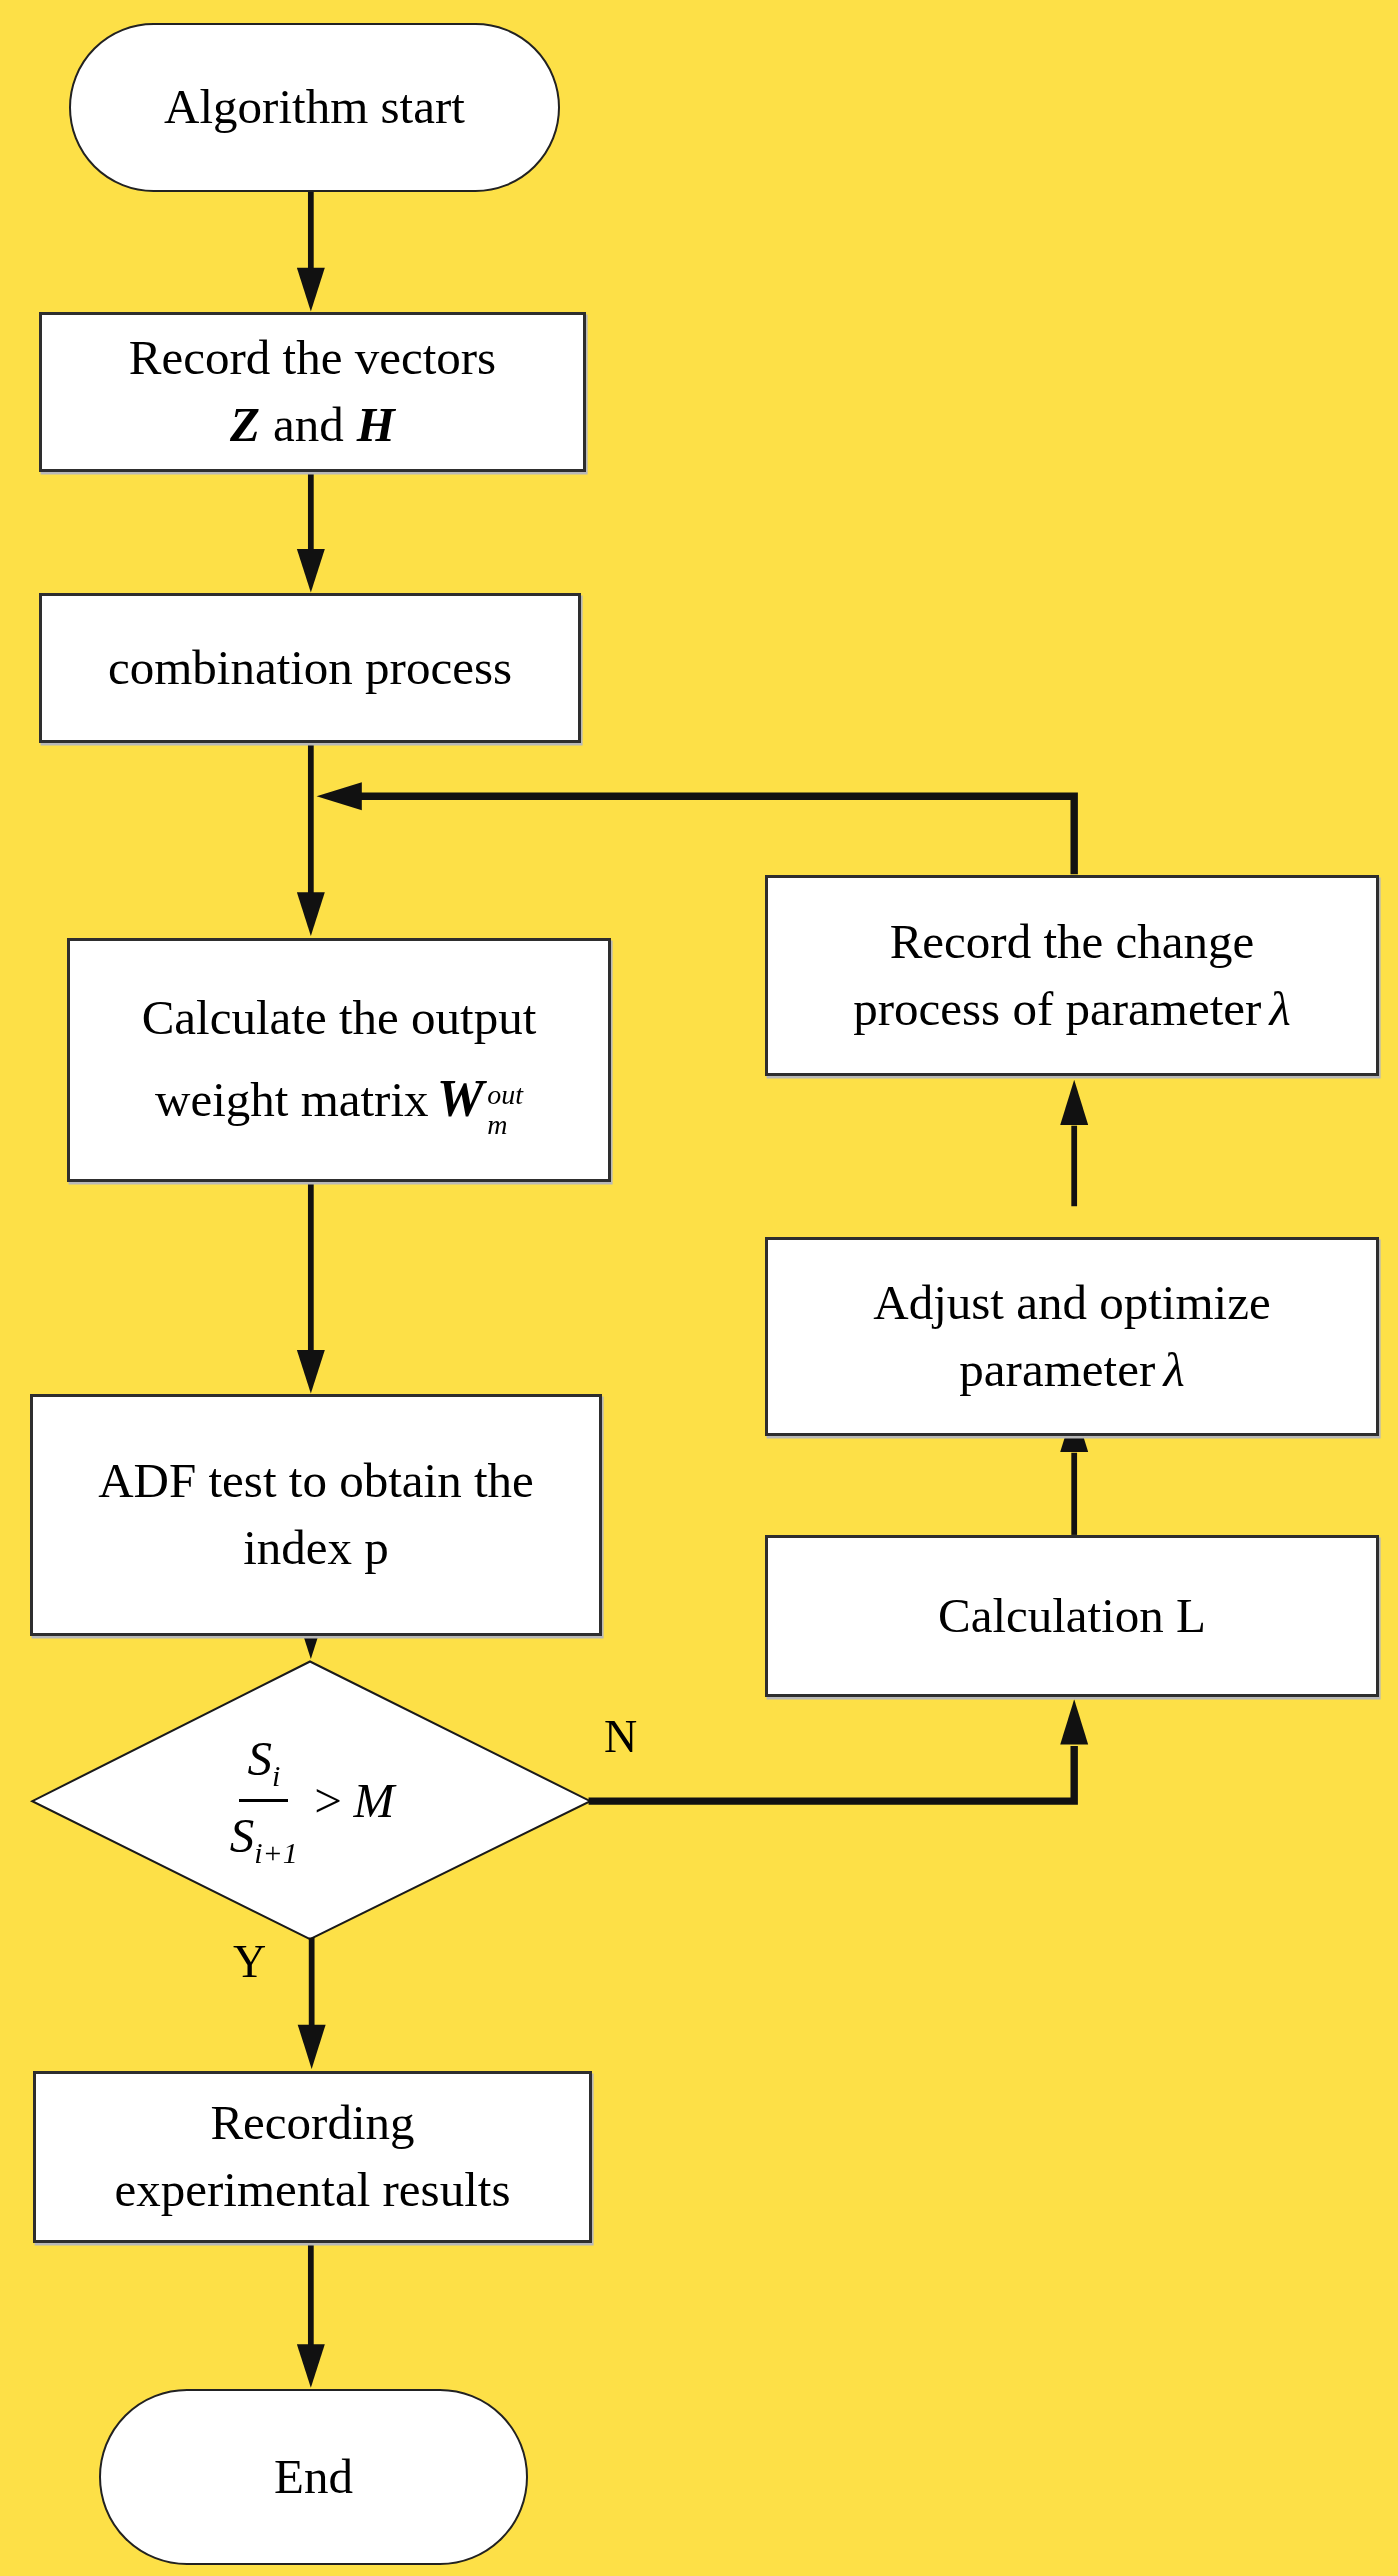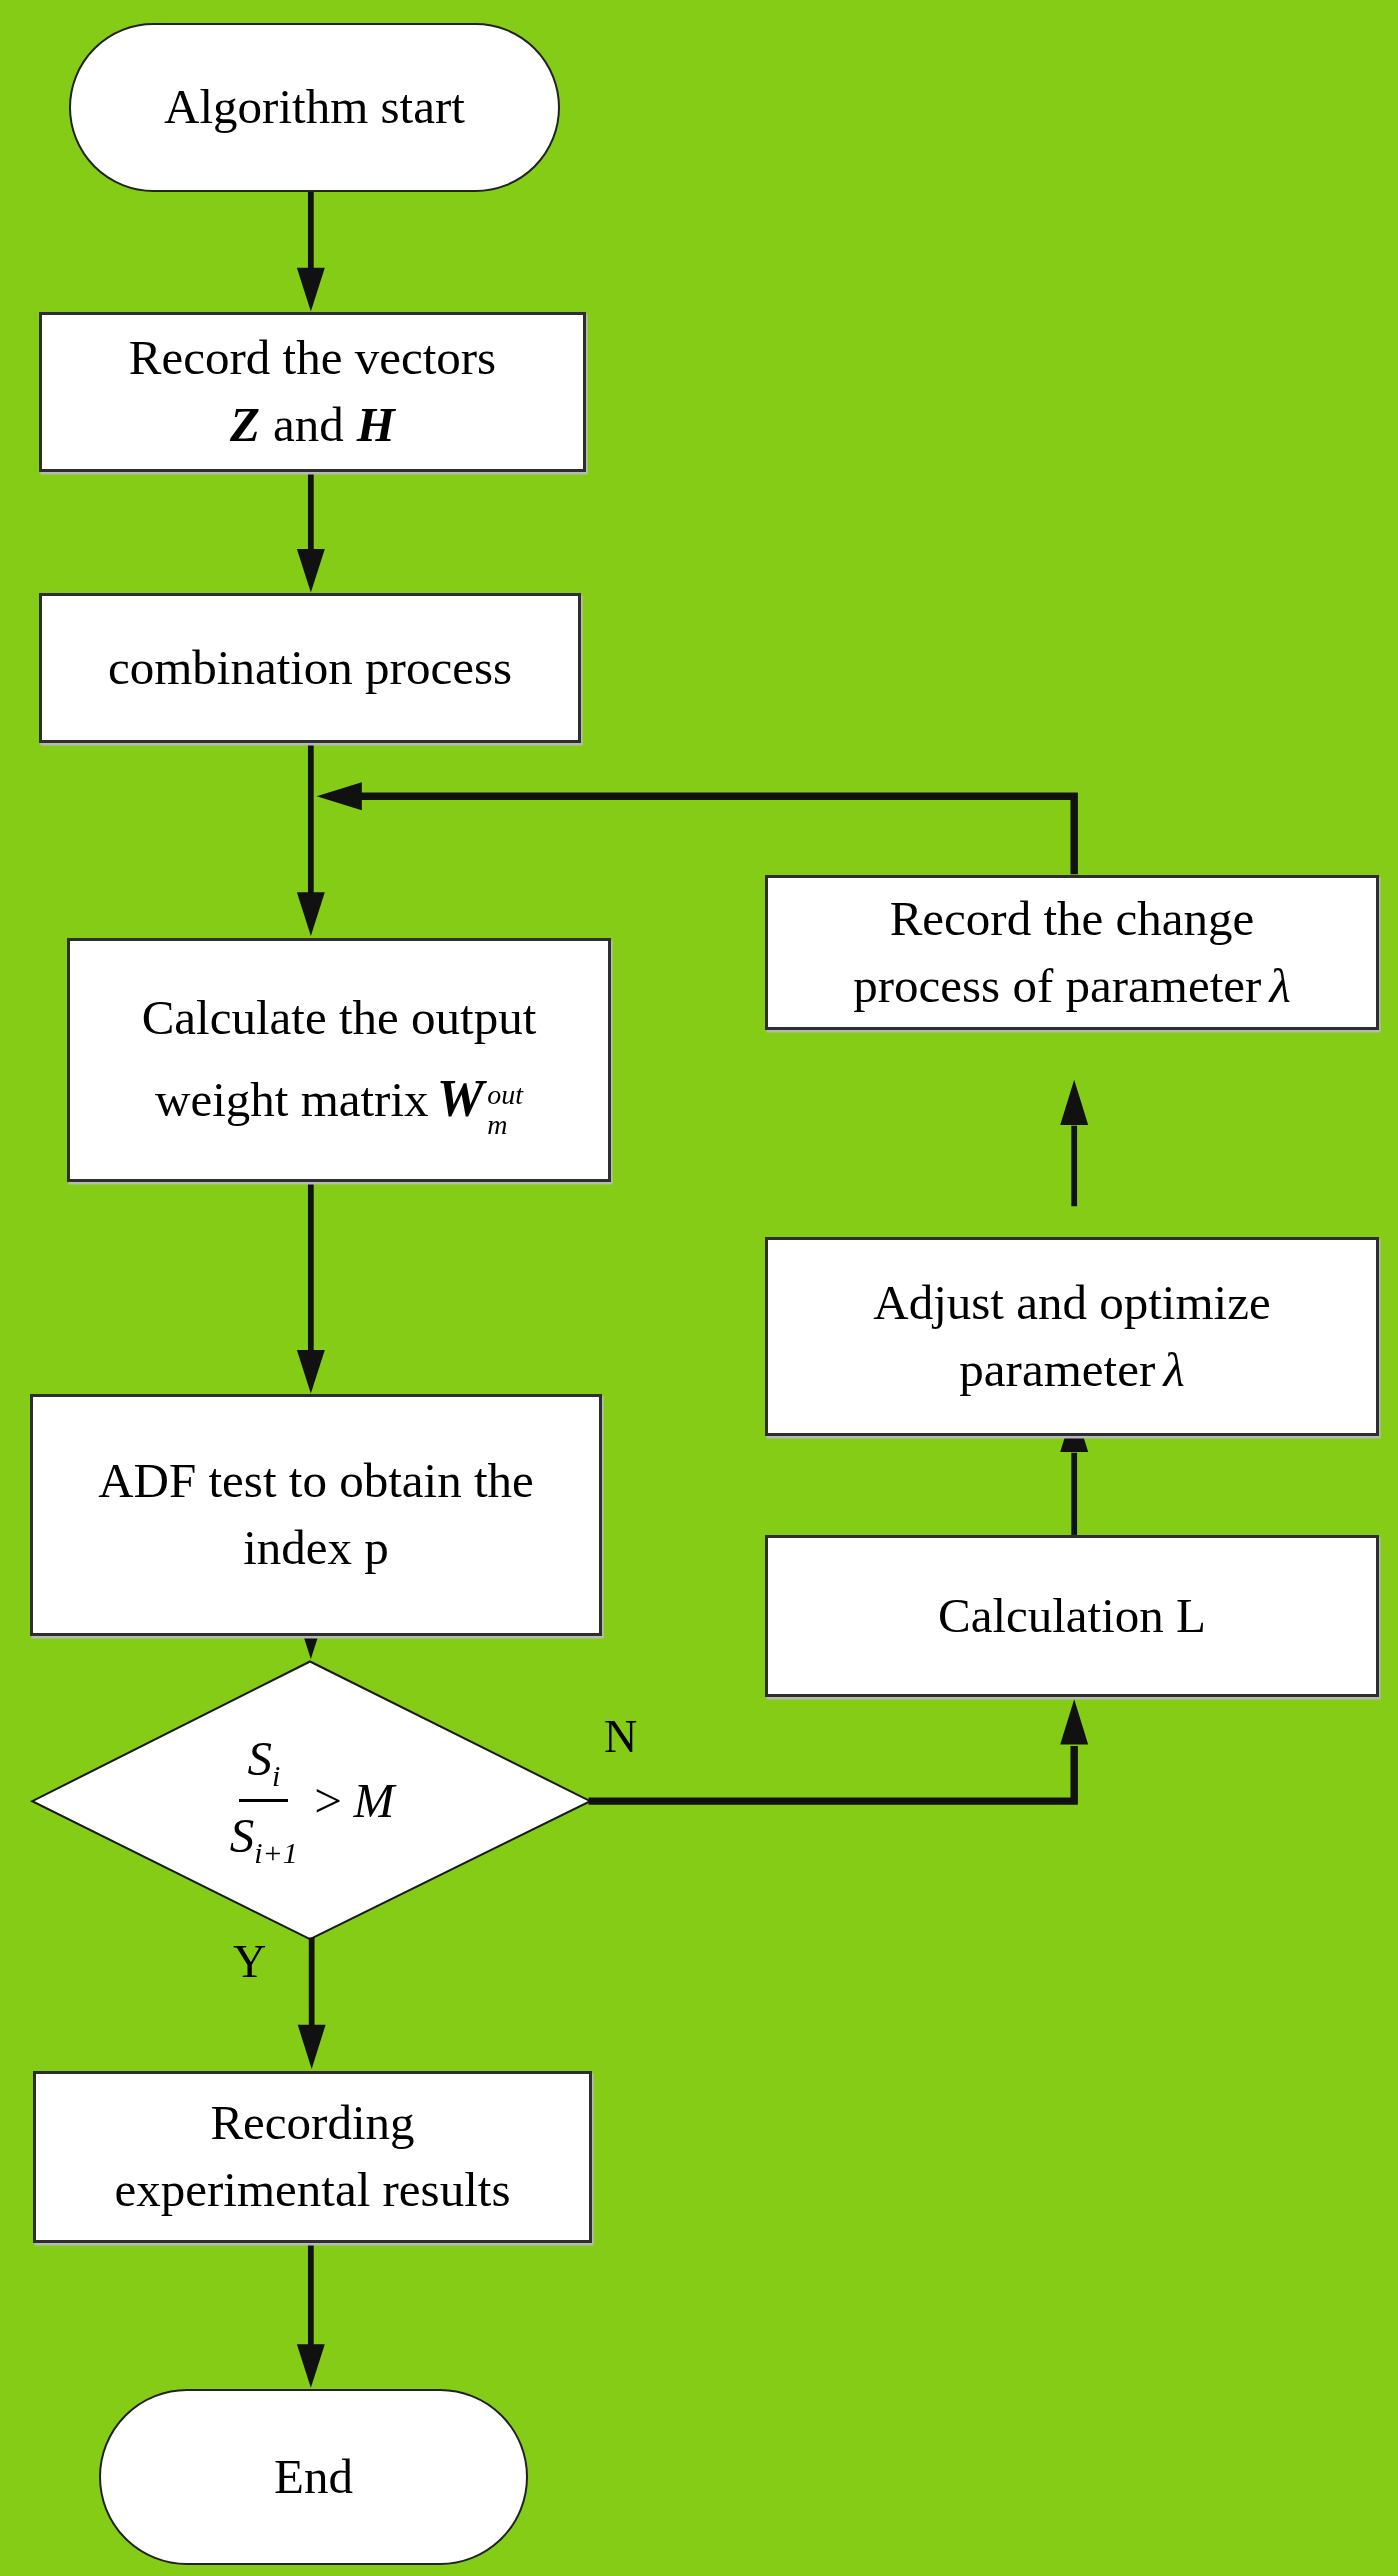--- a/index.html
+++ b/index.html
@@ -1,20 +1,20 @@
 <!DOCTYPE html>
 <html style="font-size:13px"><head>
 <meta charset="utf-8">
 <style>
   html,body{margin:0;padding:0;background:#fff;}
   #canvas{
     position:relative;
     width:1399px;
     height:2576px;
-    background:#84cc16;
+    background:#fde047;
     font-family:"Liberation Serif","DejaVu Serif",serif;
     color:#000;
     overflow:hidden;
   }
   #connector-layer{
     position:absolute;
     left:0;top:0;
     z-index:1;
   }
   .node{
@@ -179,21 +179,21 @@
 
   <div class="node" style="left:33px;top:2071px;width:559px;height:172px;">
     <span class="row">Recording</span>
     <span class="row">experimental results</span>
   </div>
 
   <div class="node stadium" style="left:99px;top:2389px;width:429px;height:176px;">
     <span>End</span>
   </div>
 
-  <div class="node" style="left:765px;top:875px;width:614px;height:155px;align-items:center;">
+  <div class="node" style="left:765px;top:875px;width:614px;height:201px;align-items:center;">
     <span class="row">Record the change</span>
     <span class="row">
       <span>process of parameter</span><span class="lambda gap-s">λ</span>
     </span>
   </div>
 
   <div class="node" style="left:765px;top:1206px;width:614px;height:199px;margin-top:31px;">
     <span class="row">Adjust and optimize</span>
     <span class="row">
       <span>parameter</span><span class="lambda gap-s">λ</span>

